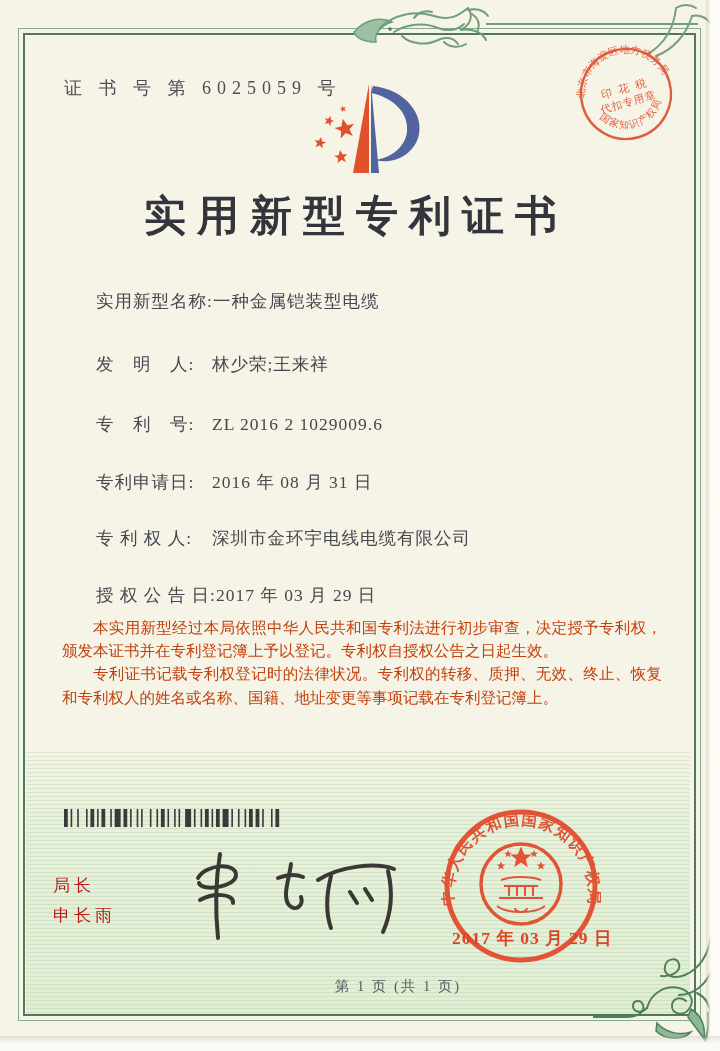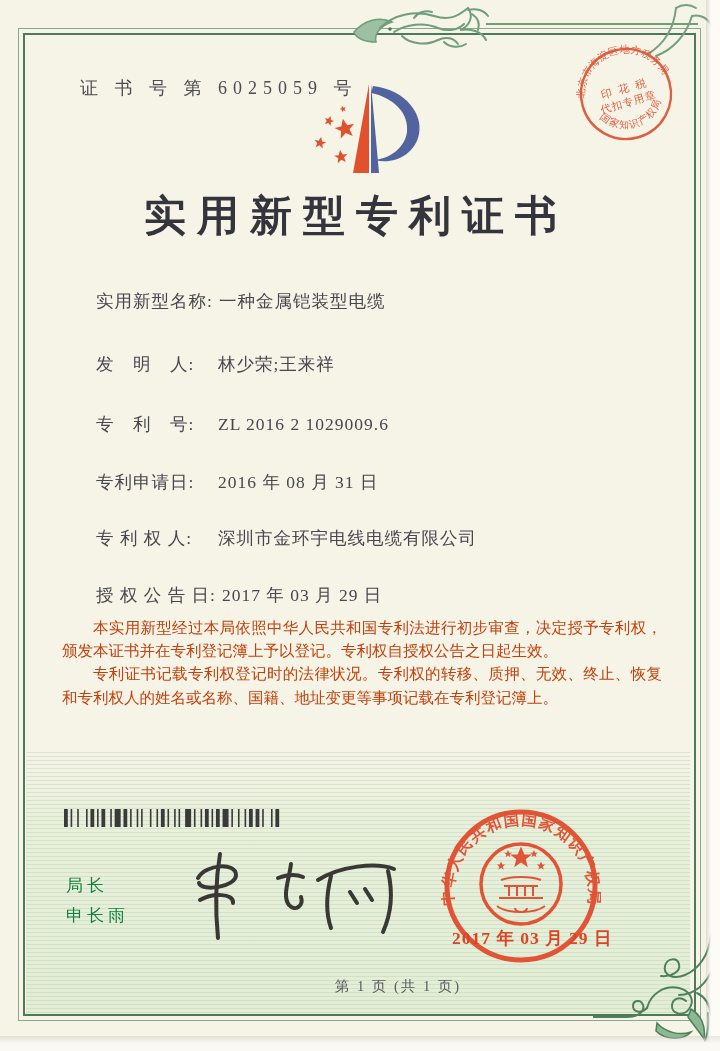--- a/index.html
+++ b/index.html
@@ -15,28 +15,28 @@
   
   .frame-outer{left:18px;top:28px;width:681px;height:991px;border:1px solid #86a98c;}
   .frame-inner{left:23px;top:33px;width:669px;height:979px;border:2px solid #4e7a5a;}
   
   .tint{
     left:26px;right:30px;top:752px;height:262px;
     background:
       repeating-linear-gradient(180deg, rgba(160,200,152,0.30) 0 1px, rgba(255,255,255,0) 1px 4px),
       linear-gradient(180deg, rgba(216,234,205,0) 0, rgba(216,234,205,0.45) 70px, rgba(211,232,199,0.55) 100%);
   }
-  .cert-no{left:64px;top:76px;font-size:18px;letter-spacing:6px;color:#4c4c52;margin-left:16px;}
+  .cert-no{left:64px;top:76px;font-size:18px;letter-spacing:6px;color:#4c4c52;}
   .title{left:0;top:188px;width:712px;text-align:center;font-size:42px;font-weight:600;letter-spacing:11px;color:#34343c;}
   .field-row{left:64px;width:600px;font-size:17.5px;color:#47474f;letter-spacing:1px;white-space:nowrap;}
   .field-label{display:inline-block;min-width:116px;margin-left:32px;}
-  .field-value{margin-left:6px;}
+  .field-value{}
   .body-text{left:62px;top:616px;width:600px;font-size:15.5px;line-height:23.2px;color:#c2410c;text-align:justify;}
   .body-text p{margin:0;text-indent:2em;}
-  .officer{left:66px;font-family:"Liberation Sans","DejaVu Sans",sans-serif;font-size:17px;font-weight:500;letter-spacing:4px;color:#15803d;}
+  .officer{left:53px;font-family:"Liberation Sans","DejaVu Sans",sans-serif;font-size:17px;font-weight:500;letter-spacing:4px;color:#b91c1c;}
   .seal-date{left:452px;top:926px;font-size:17.5px;font-weight:700;letter-spacing:1px;color:#dd4426;}
   .footer{left:0;top:977px;width:712px;text-align:center;font-size:14.5px;letter-spacing:2px;color:#5a5a60;padding-left:42px;}
   .topline{left:486px;top:23px;width:212px;height:2px;background:#6f9e79;}
 </style>
 </head>
 <body>
 
 <div class="abs frame-outer"></div>
 <div class="abs frame-inner"></div>
 <div class="abs tint"></div>

